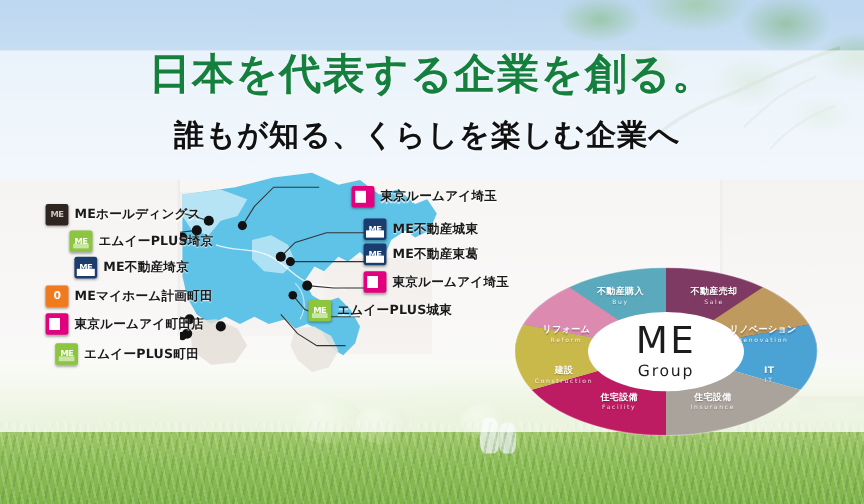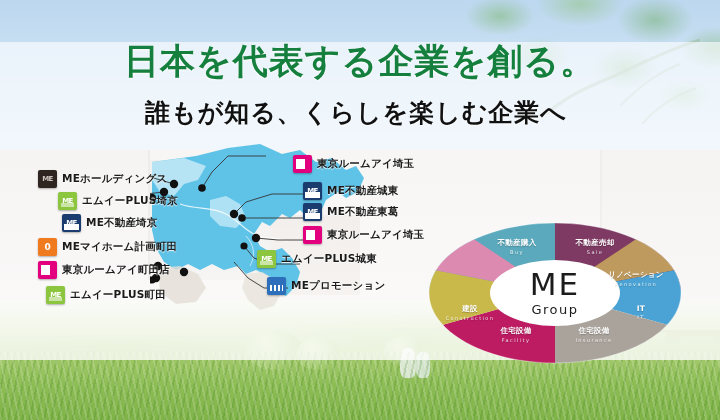--- a/index.html
+++ b/index.html
@@ -281,24 +281,20 @@
   <div class="label" style="left:303px; top:226px;">
     <span class="ico ico-magenta"></span>
     <span class="txt">東京ルームアイ埼玉</span>
   </div>
   <div class="label" style="left:257px; top:250px;">
     <span class="ico ico-green">
         <span class="m">ME</span>
       </span>
     <span class="txt">エムイーPLUS城東</span>
   </div>
-  <div class="label" style="left:267px; top:277px;">
-    <span class="ico ico-blue"></span>
-    <span class="txt">MEプロモーション</span>
-  </div>
 
   <div id="wheel">
     <svg width="254" height="142" viewBox="0 0 254 142">
       <defs>
         <clipPath id="ring">
           <path d="M127,1 a126,70 0 1,0 .1,0 Z M127,39 a64,32 0 1,1 -.1,0 Z" clip-rule="evenodd"></path>
         </clipPath>
       </defs>
       <g clip-path="url(#ring)">
 
@@ -336,20 +332,24 @@
         <span class="en">Insurance</span>
     </div>
     <div class="wlab" style="left:46px;  top:104px; width:84px;text-align:center;">
       <span class="jp">住宅設備</span>
         <span class="en">Facility</span>
     </div>
     <div class="wlab" style="left:4px;   top:82px; width:76px;">
       <span class="jp">建設</span>
         <span class="en">Construction</span>
     </div>
+    <div class="wlab" style="left:4px;   top:48px; width:80px;">
+      <span class="jp">リフォーム</span>
+        <span class="en">Reform</span>
+    </div>
 
     <div class="wcenter">
       <span class="me">ME</span>
       <span class="gp">Group</span>
     </div>
   </div>
 
 </div>
 
 </body></html>

